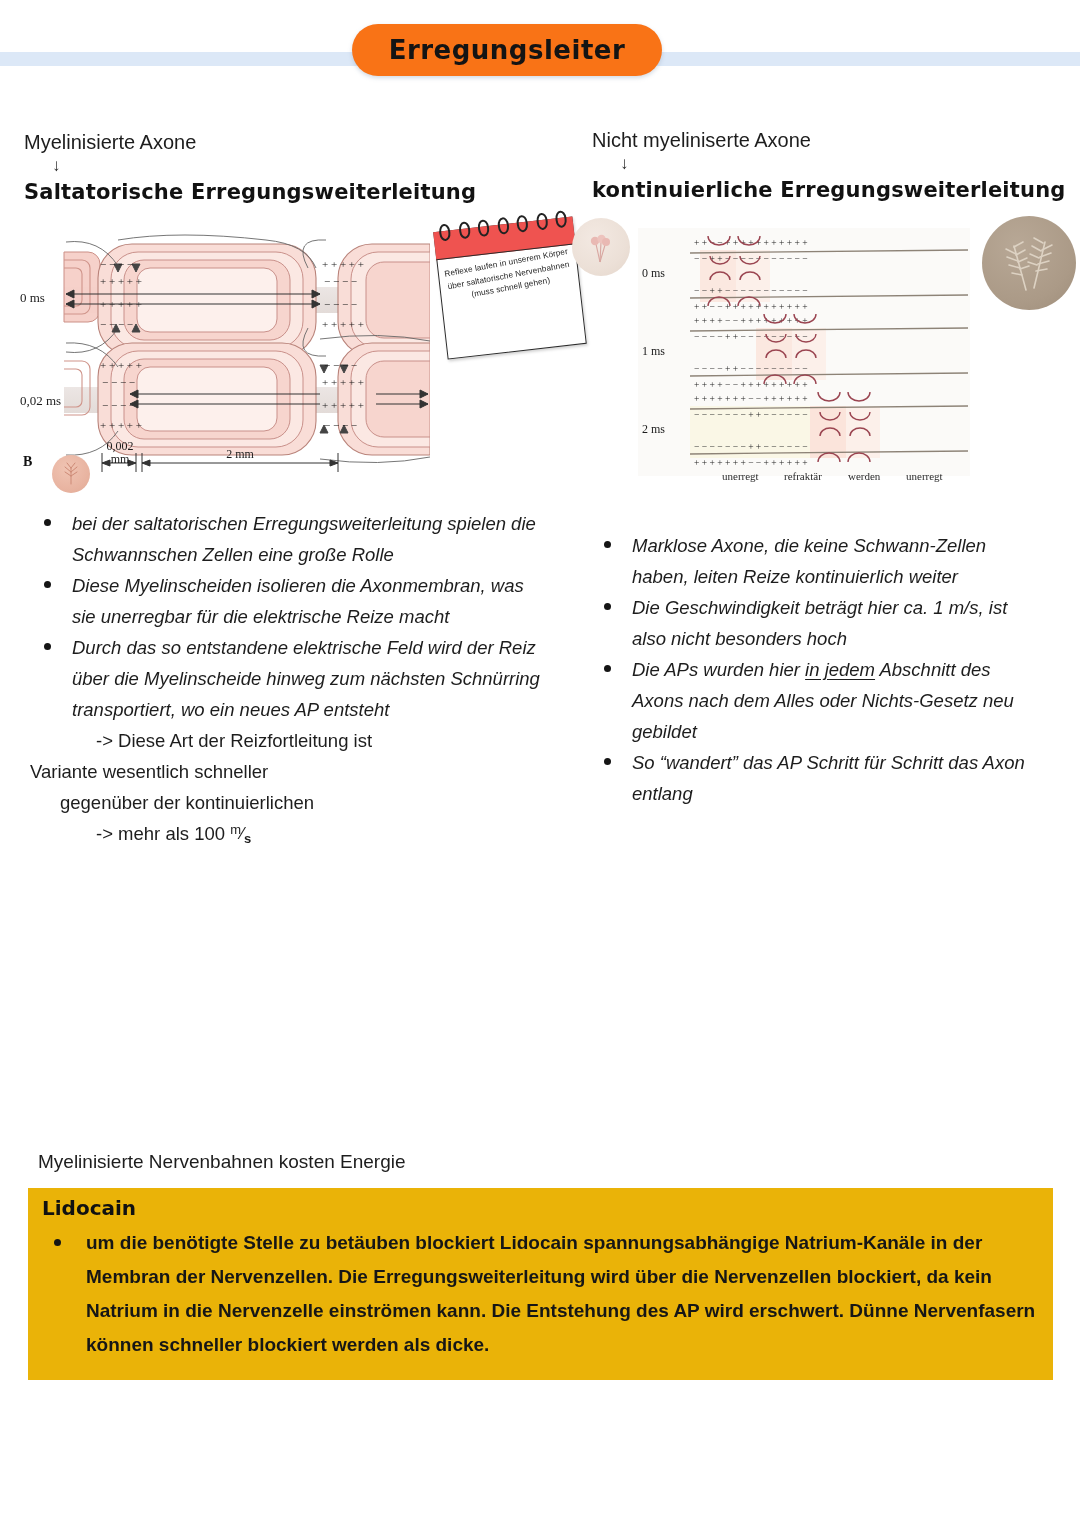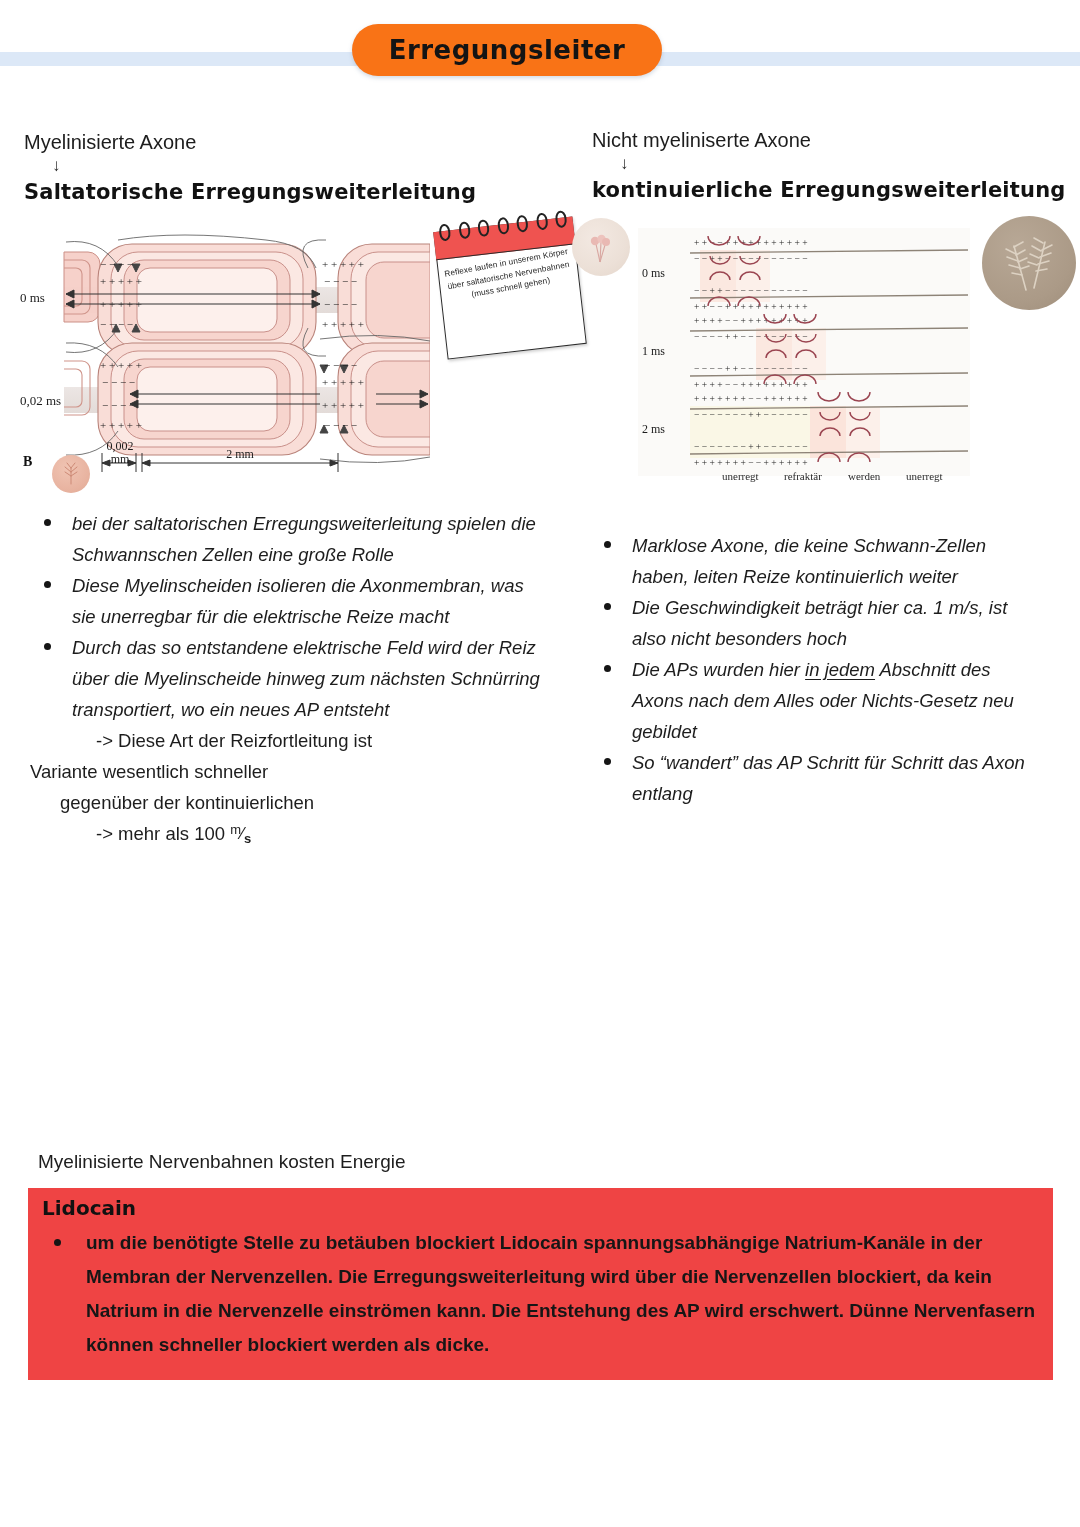--- a/index.html
+++ b/index.html
@@ -152,21 +152,21 @@
 
   
   #energy-line {
     position:absolute; left:38px; top:1124px;
     font-size:19px; color:#1d1d1d;margin-top:27px;
   }
 
   
   #lidocain-box {
     position:absolute; left:28px; top:1188px; width:1025px; height:192px;
-    background:#ef4444;
+    background:#eab308;
   }
   #lidocain-box .box-title {
     position:absolute; left:14px; top:8px;
     font-family:"DejaVu Sans", sans-serif;
     font-weight:700; font-size:20px; color:#111;
   }
   #lidocain-box .box-li {
     position:absolute; left:14px; top:38px; width:995px;
     padding-left:44px;
     font-size:19px; line-height:34px; color:#161616;font-weight:bold;

